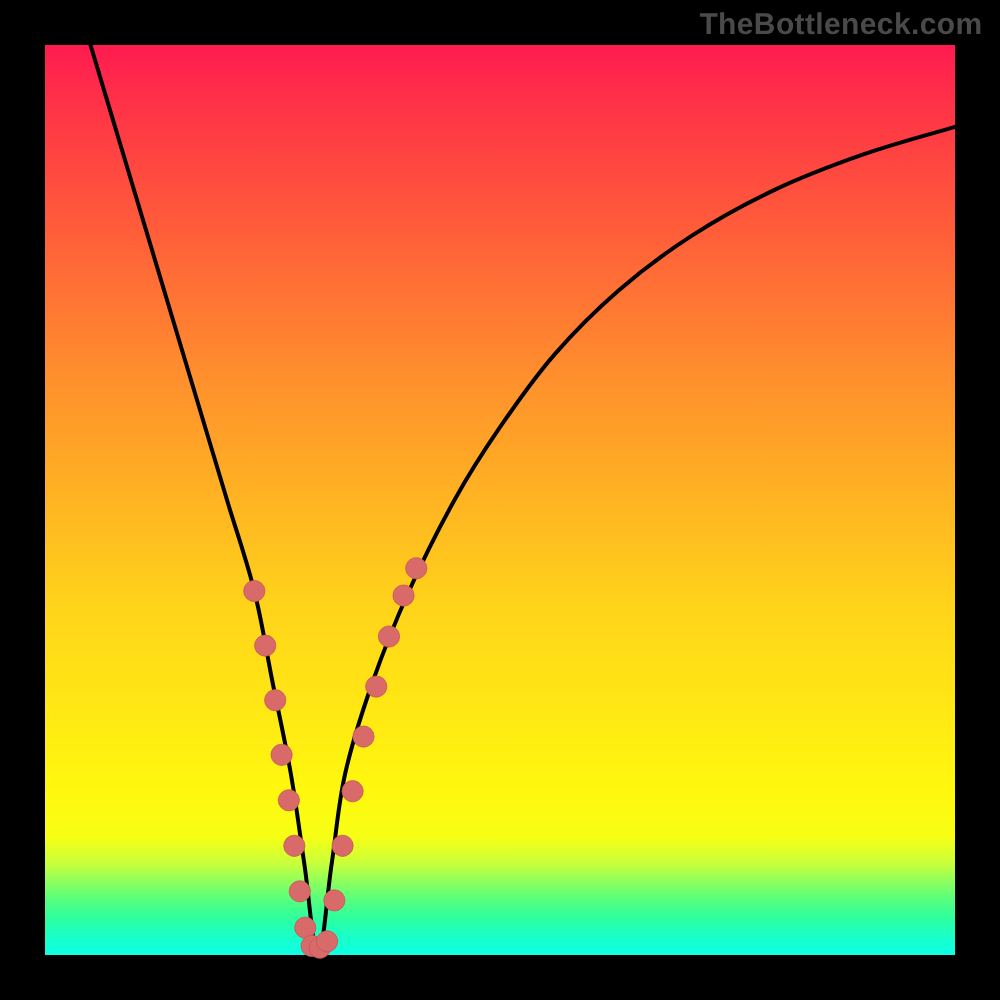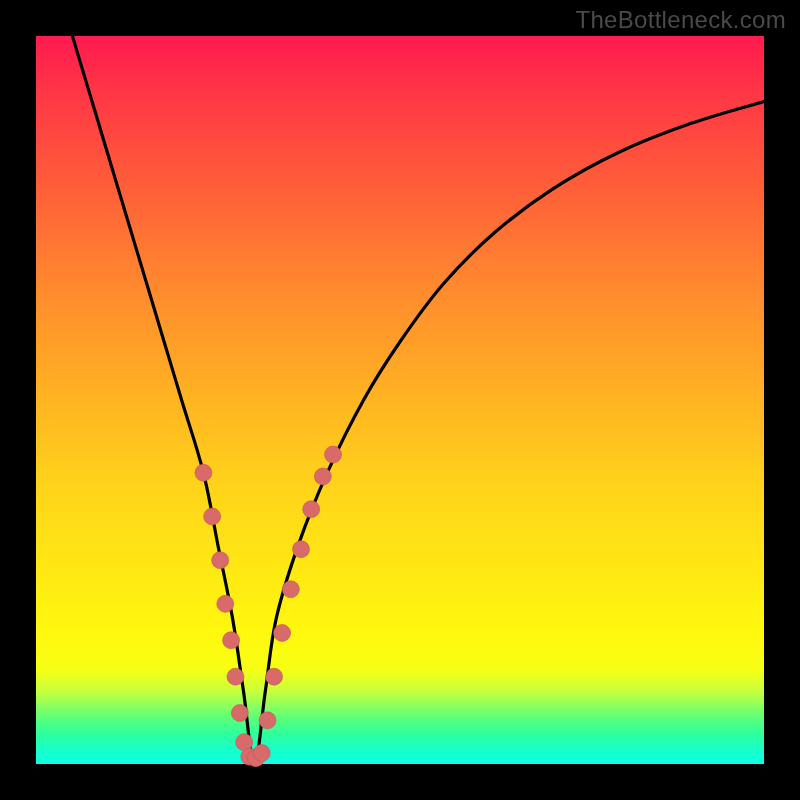--- a/index.html
+++ b/index.html
@@ -43,21 +43,21 @@
       #18ffc8 98%,
       #0effe5 100%
     );
   }
   .watermark {
     position: absolute;
     top: 6px;
     right: 14px;
     color: #4a4a4a;
     font-size: 24px;
-    font-weight: 400;
+    font-weight: 700;
     letter-spacing: 0.3px;
     user-select: none;
   }
   svg.curve {
     position: absolute;
     top: 0;
     left: 0;
     width: 728px;
     height: 728px;
     overflow: visible;

